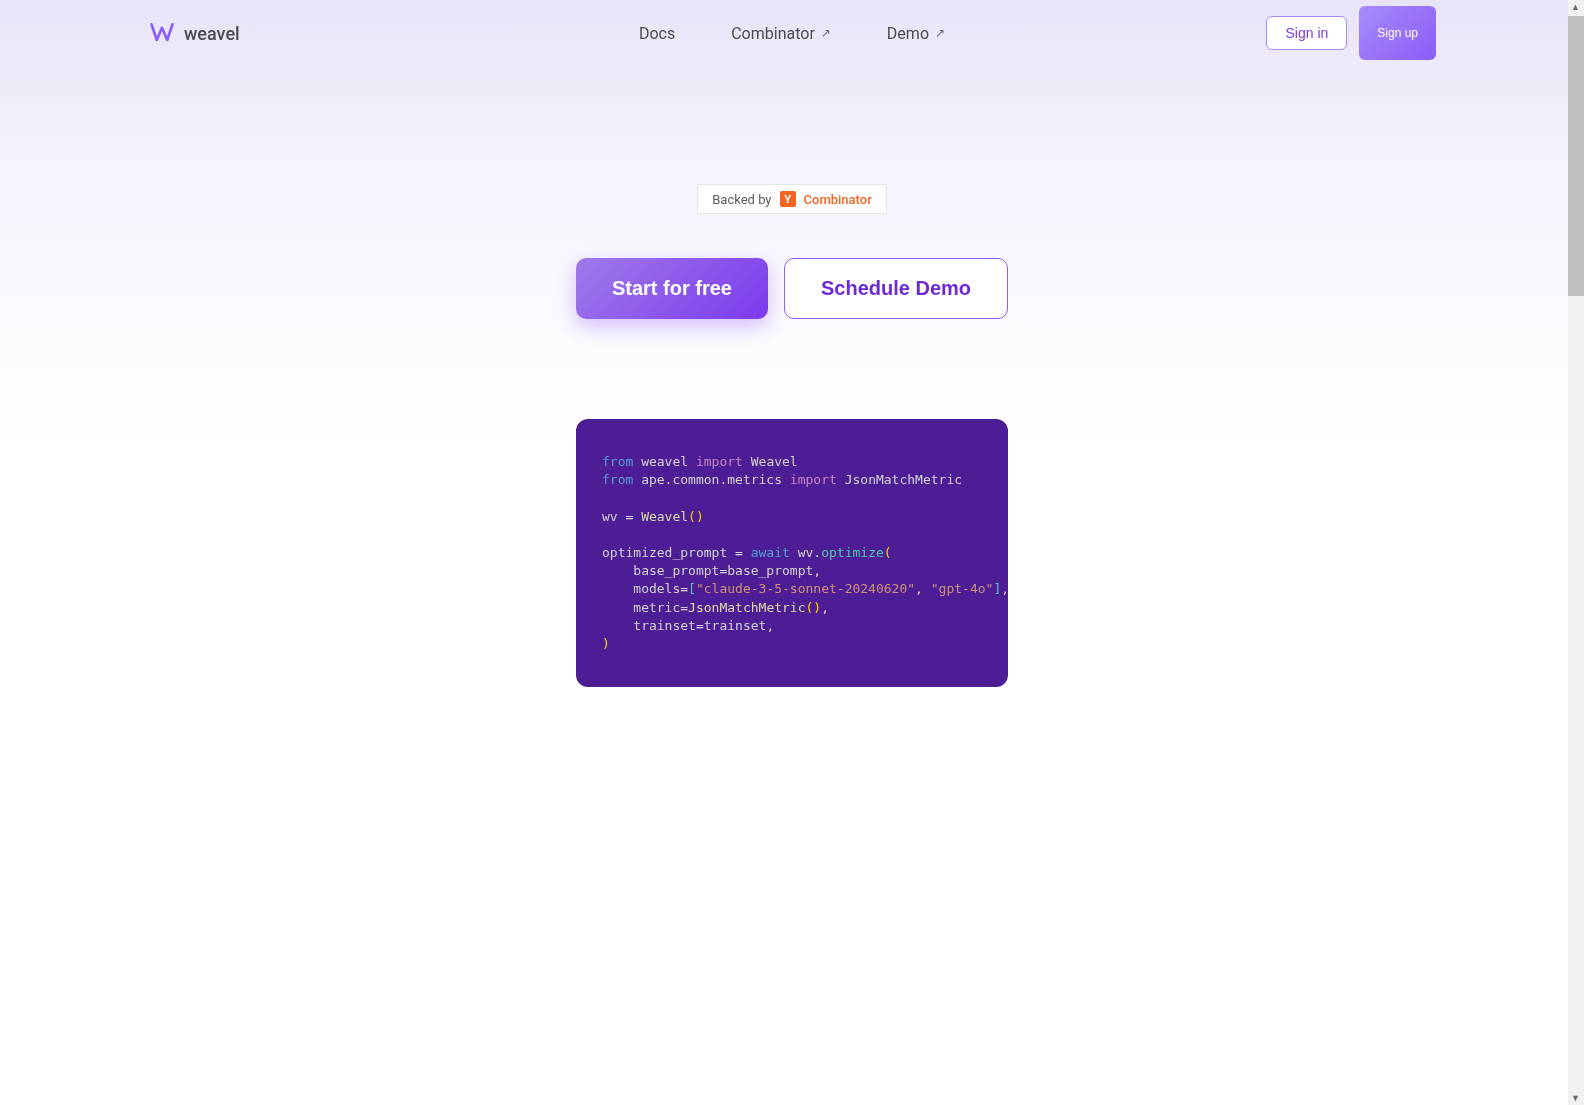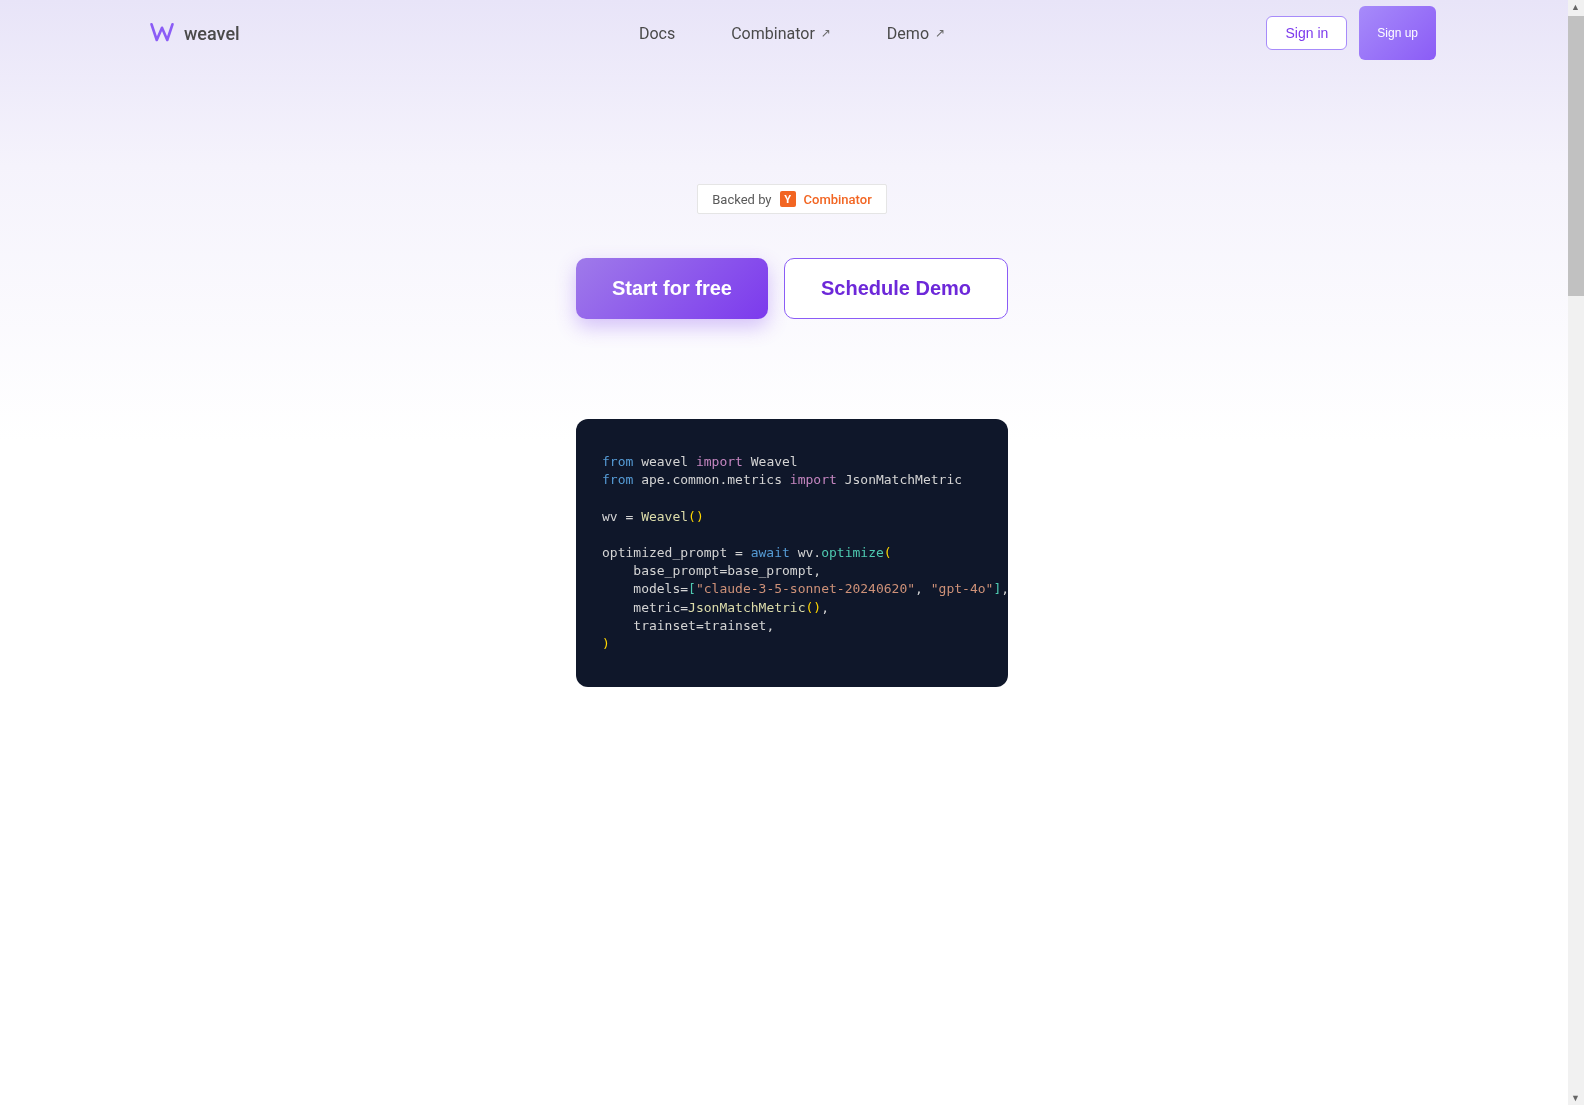--- a/index.html
+++ b/index.html
@@ -191,21 +191,21 @@
       border-radius: 10px;
       font-size: 20px;
       font-weight: 600;
       cursor: pointer;
     }
 
     
     .code-block {
       width: 432px;
       margin: 100px auto 60px;
-      background: #0f172a;
+      background: #4c1d95;
       border-radius: 12px;
       padding: 34px 26px;
       text-align: left;
       font-family: 'Monaco', 'Menlo', 'Consolas', monospace;
       font-size: 13px;
       line-height: 1.4;
       color: #d4d4d4;
       white-space: pre;
     }
 

